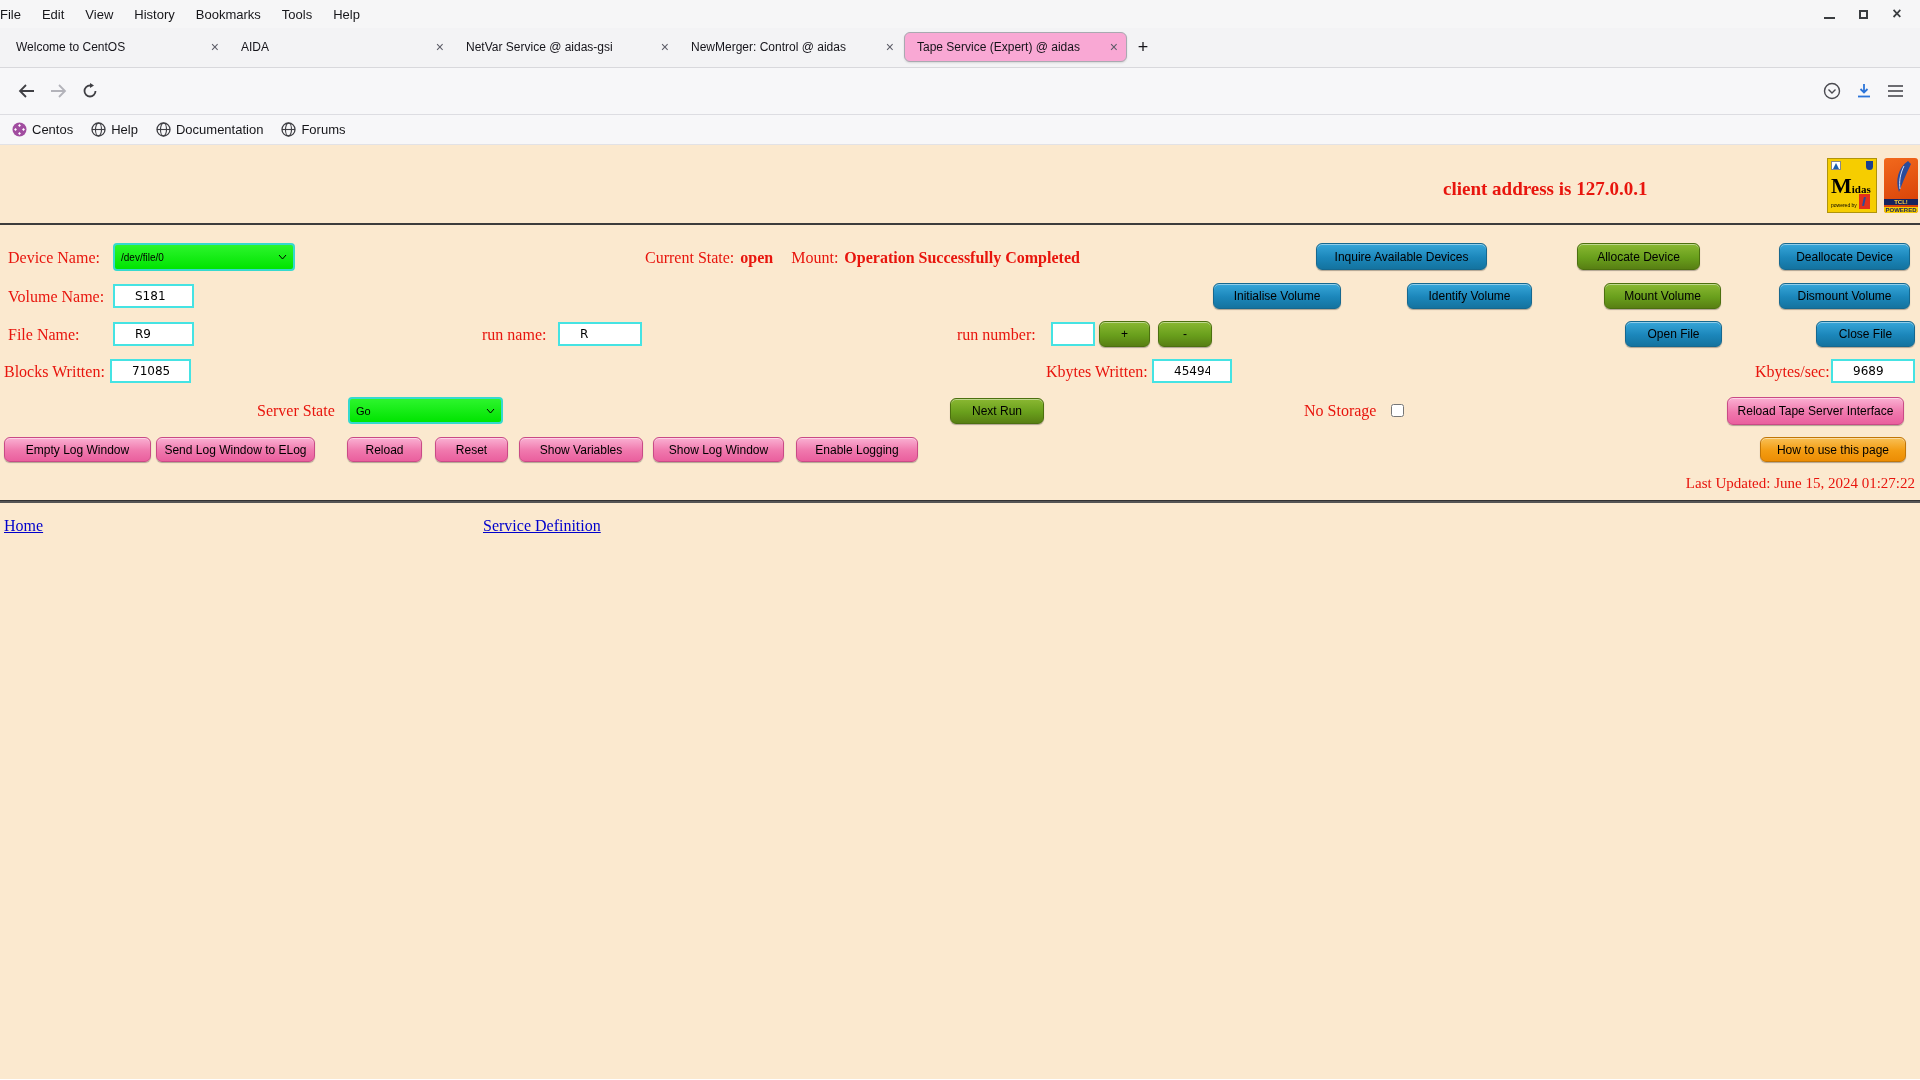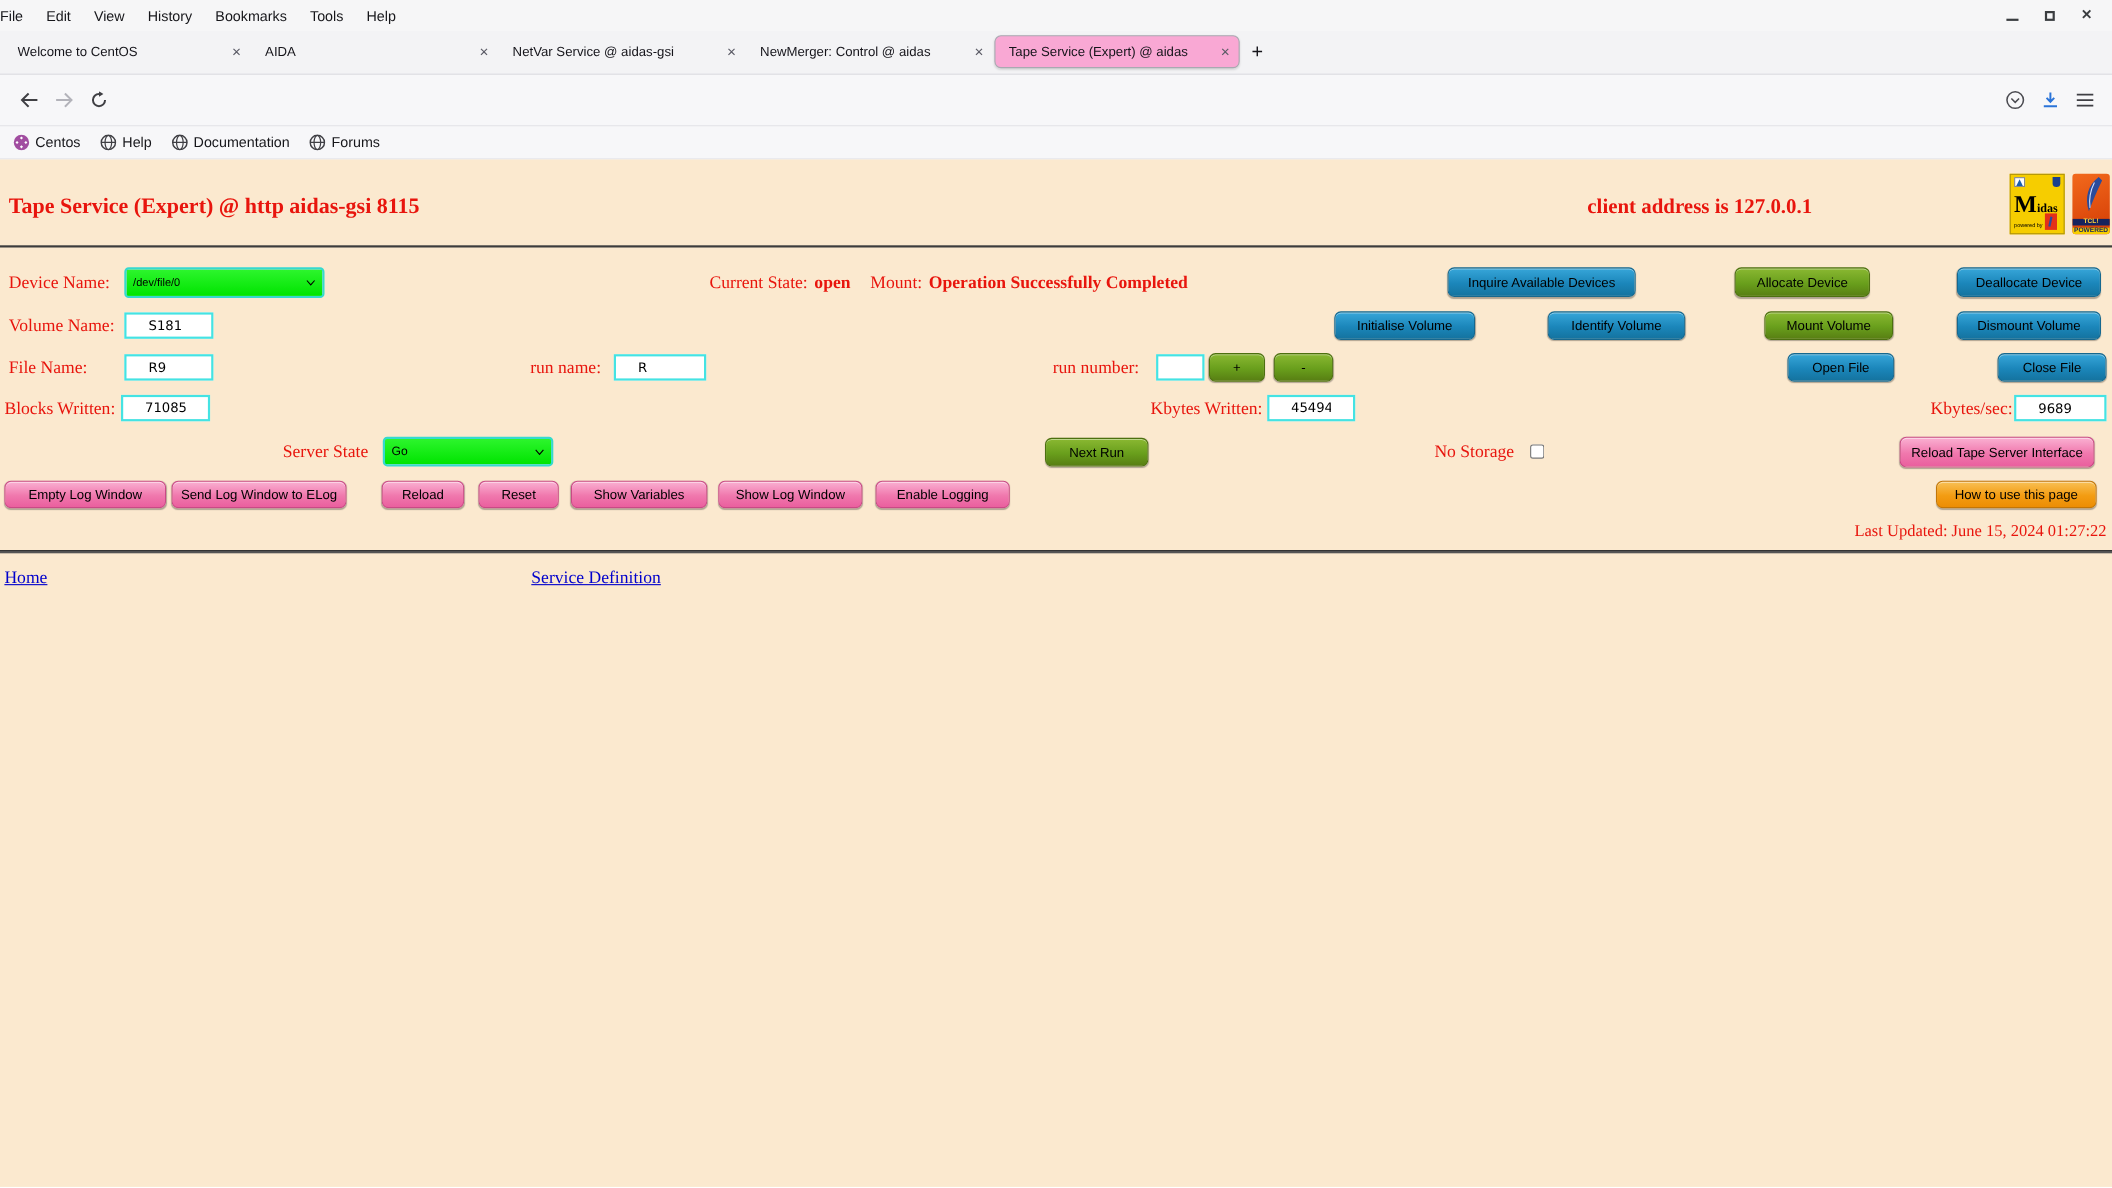--- a/index.html
+++ b/index.html
@@ -235,21 +235,20 @@
         <circle cx="7.5" cy="7.5" r="6.5" stroke="#3f3f44" stroke-width="1.3" fill="none"></circle>
         <ellipse cx="7.5" cy="7.5" rx="3" ry="6.5" stroke="#3f3f44" stroke-width="1.1" fill="none"></ellipse>
         <path d="M1 7.5 H14" stroke="#3f3f44" stroke-width="1.1"></path>
       </svg>
     <span>Forums</span>
   </span>
 </div>
 
 <div class="content">
 
-  <div class="abs red page-title" style="left:8px; top:32px;">Tape Service (Expert) @ http aidas-gsi 8115</div>
   <div class="abs red page-title" style="left:1443px; top:33px; font-size:19px;">client address is 127.0.0.1</div>
 
   <div class="midas-logo">
     <span class="midas-em-tl">
         <i></i>
       </span>
     <span class="midas-em-tr"></span>
     <span class="midas-word">Midas</span>
     <span class="midas-powered">powered by</span>
     <span class="midas-em-br">

